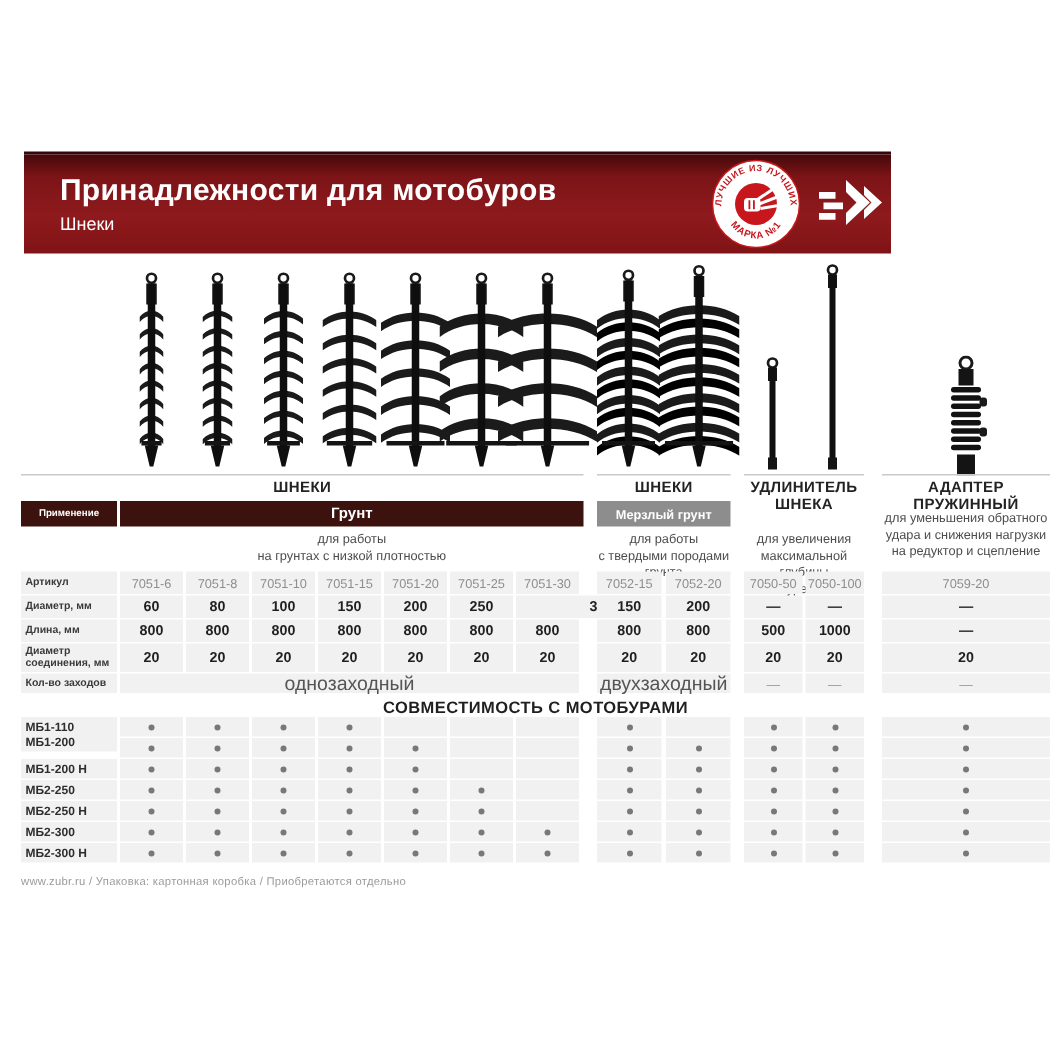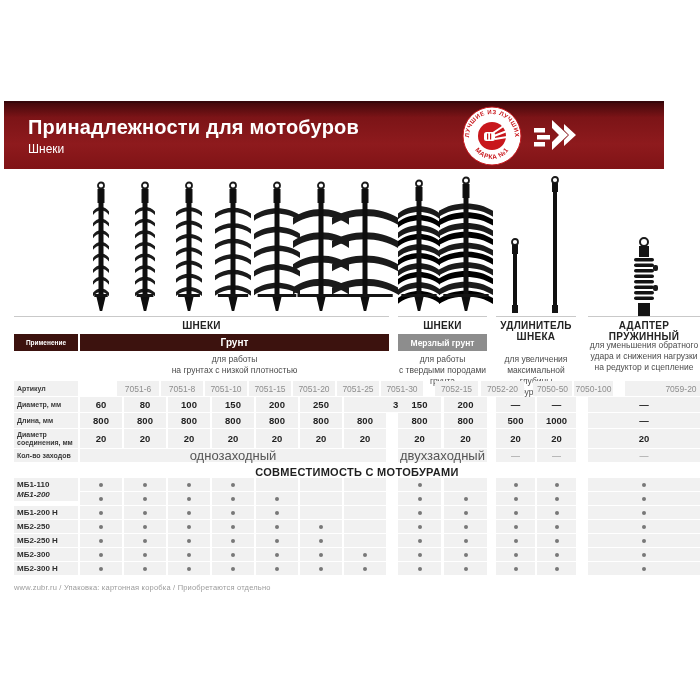--- a/index.html
+++ b/index.html
@@ -1,35 +1,35 @@
 <!DOCTYPE html>
 <html><head>
 <meta charset="utf-8">
 <style>
   html,body{margin:0;padding:0;background:#fff;}
   #page{position:relative;width:700px;height:700px;background:#ffffff;overflow:hidden;
         font-family:"Liberation Sans",sans-serif;-webkit-font-smoothing:antialiased;}
   .abs{position:absolute;}
   
-  #band{position:absolute;left:4px;top:101px;width:660px;height:66px;
+  #band{position:absolute;left:16px;top:101px;width:578px;height:66px;
         background:linear-gradient(180deg,#45080b 0%,#7c1417 22%,#8e1a1d 62%,#801316 100%);
         border-top:2px solid #36060a;}
   #hdr-title{position:absolute;left:24px;top:13px;color:#fff;font-size:20px;font-weight:bold;letter-spacing:0.2px;}
   #hdr-sub{position:absolute;left:24px;top:39px;color:#fff;font-size:12px;}
   #brand-text{position:absolute;left:582px;top:14px;color:#fff;font-size:31px;font-weight:800;letter-spacing:3px;}
   
   .sec-line{position:absolute;height:1px;background:#c9c9c9;}
   .sec-title{position:absolute;text-align:center;font-weight:bold;font-size:10px;color:#232323;
              line-height:11px;white-space:pre-line;letter-spacing:0.3px;}
   .tagbar{position:absolute;height:17px;display:flex;align-items:center;justify-content:center;
           color:#fff;font-weight:bold;}
   .desc{position:absolute;text-align:center;font-size:8.5px;line-height:11px;color:#4c4c4c;}
   
   .cell{position:absolute;background:#f1f1f1;display:flex;align-items:center;justify-content:center;}
-  .art{font-size:8.5px;color:#8e8e8e;margin-left:37px;}
+  .art{font-size:8.5px;color:#8e8e8e;}
   .num{font-size:9.5px;font-weight:bold;color:#1f1f1f;}
   .dash-l{font-size:9px;color:#9a9a9a;}
   .rowlabel{justify-content:flex-start;padding-left:3px;box-sizing:border-box;
             font-size:7px;font-weight:bold;color:#3a3a3a;line-height:8px;white-space:pre-line;}
   .merged{font-size:13px;color:#555;}
   .modlabel{justify-content:flex-start;padding-left:3px;box-sizing:border-box;
             font-size:8px;font-weight:bold;color:#2e2e2e;}
   .dot{width:4px;height:4px;border-radius:50%;background:#787878;}
   #compat-title{position:absolute;left:14px;top:466px;width:686px;text-align:center;
                 font-size:11px;font-weight:bold;color:#1f1f1f;letter-spacing:0.3px;}
@@ -412,21 +412,21 @@
       <div class="cell" style="left: 444px; top: 478px; width: 43px; height: 13px;"></div>
       <div class="cell" style="left: 496px; top: 478px; width: 39px; height: 13px;">
         <div class="dot"></div>
       </div>
       <div class="cell" style="left: 537px; top: 478px; width: 39px; height: 13px;">
         <div class="dot"></div>
       </div>
       <div class="cell" style="left: 588px; top: 478px; width: 112px; height: 13px;">
         <div class="dot"></div>
       </div>
-      <div class="cell modlabel" style="left: 14px; top: 488px; width: 64px; height: 13px; font-style: italic;">МБ1-200</div>
+      <div class="cell modlabel" style="left: 14px; top: 488px; width: 64px; height: 13px;">МБ1-200</div>
       <div class="cell" style="left: 80px; top: 492px; width: 42px; height: 13px;">
         <div class="dot"></div>
       </div>
       <div class="cell" style="left: 124px; top: 492px; width: 42px; height: 13px;">
         <div class="dot"></div>
       </div>
       <div class="cell" style="left: 168px; top: 492px; width: 42px; height: 13px;">
         <div class="dot"></div>
       </div>
       <div class="cell" style="left: 212px; top: 492px; width: 42px; height: 13px;">

